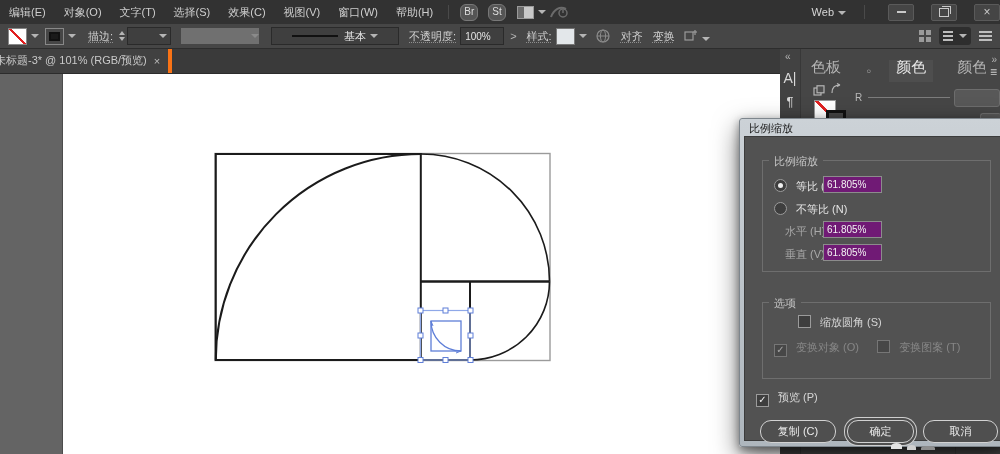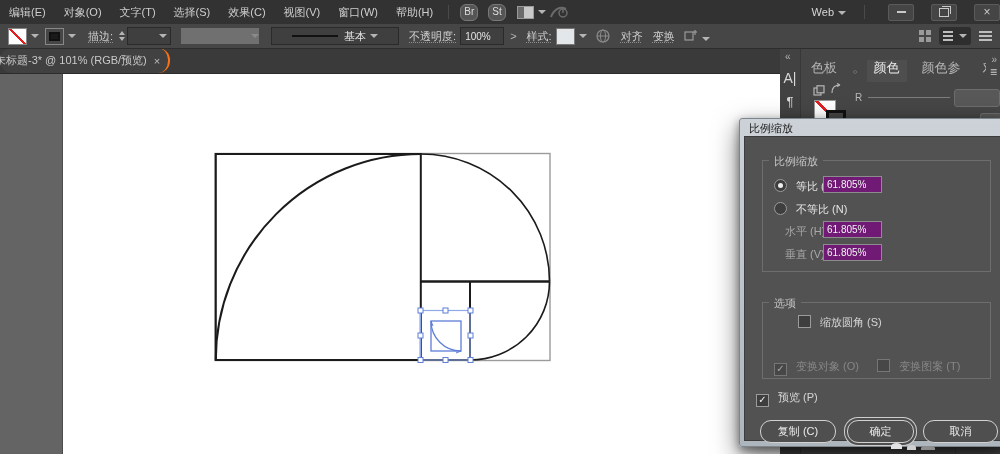--- a/index.html
+++ b/index.html
@@ -43,35 +43,35 @@
   .stepper .dn{border-top:4px solid #b5b5b5;}
   .line-preview{width:46px;height:2px;background:#111;display:inline-block;margin-right:6px;}
   .cb-right{margin-left:auto;display:flex;align-items:center;margin-right:8px;gap:8px;}
   .griddots{display:inline-grid;grid-template-columns:5px 5px;gap:2px;}
   .griddots b{width:5px;height:5px;background:#9a9a9a;}
   .arrbtn{background:#2e2e2e;border-radius:3px;height:18px;display:flex;align-items:center;padding:0 4px;gap:2px;}
   .bars{display:inline-flex;flex-direction:column;gap:2px;}
   .bars b{width:10px;height:2px;background:#bdbdbd;}
   
   .tabbar{position:absolute;left:0;top:48px;width:780px;height:25px;background:#3a3a3a;border-bottom:1px solid #2c2c2c;z-index:3;}
-  .doctab{position:absolute;left:0;top:0;height:25px;background:#414141;border-right:2px solid #f97316;
-          display:flex;align-items:center;color:#c9c9c9;font-size:11px;padding:0 8px 0 0;white-space:nowrap;overflow:hidden;max-width:160px;border-radius:12px;}
+  .doctab{position:absolute;left:0;top:0;height:25px;background:#414141;border-right:4px solid #f97316;
+          display:flex;align-items:center;color:#c9c9c9;font-size:11px;padding:0 8px 0 0;white-space:nowrap;overflow:hidden;max-width:160px;}
   .doctab .t{margin-left:-5px;}
   .doctab .x{margin-left:7px;color:#bdbdbd;font-size:11px;}
   
   .canvas{position:absolute;left:0;top:73px;width:780px;height:381px;background:#646464;z-index:1;overflow:hidden;}
   .artboard{position:absolute;left:62px;top:0;width:718px;height:381px;background:#ffffff;border-left:1px solid #4c4c4c;}
   .art-svg{position:absolute;left:0;top:0;}
   
   .dock{position:absolute;left:780px;top:48px;width:220px;height:406px;background:#464646;z-index:2;color:#c9c9c9;}
   .minidock{position:absolute;left:0;top:0;width:20px;height:406px;background:#424242;border-right:1px solid #383838;}
   .collapse{position:absolute;font-size:10px;color:#b3b3b3;letter-spacing:-1px;}
   .micon{position:absolute;left:0;width:20px;text-align:center;color:#d8d8d8;}
-  .ptabs{position:absolute;left:24px;top:12px;right:14px;height:22px;display:flex;align-items:flex-end;gap:8px;
-         font-size:13px;color:#b4b4b4;overflow:hidden;white-space:nowrap;}
+  .ptabs{position:absolute;left:24px;top:12px;right:14px;height:22px;display:flex;align-items:flex-end;gap:17px;
+         font-size:15px;color:#b4b4b4;overflow:hidden;white-space:nowrap;}
   .ptab{padding:3px 7px 5px 7px;}
   .ptab.active{color:#e8e8e8;background:#4e4e4e;border-radius:3px 3px 0 0;}
   .pmenu{position:absolute;right:3px;top:17px;color:#cfcfcf;font-size:12px;}
   .colorpanel{position:absolute;left:24px;top:34px;right:0;height:46px;}
   .proxy-fill{position:absolute;left:10px;top:18px;width:20px;height:17px;border:1px solid #999;
               background:linear-gradient(45deg,#fff 45%,#e02020 45%,#e02020 55%,#fff 55%);}
   .proxy-stroke{position:absolute;left:22px;top:28px;width:14px;height:12px;background:#464646;border:3px solid #111;}
   .slider-line{position:absolute;height:1px;background:#7d7d7d;}
   .pvalbox{position:absolute;height:16px;background:#585858;border:1px solid #6d6d6d;border-radius:3px;}
   .spectrum{position:absolute;left:178px;top:137px;width:42px;height:30px;
@@ -359,21 +359,21 @@
       </div>
       <input class="dinput" style="left: 60px; top: 83px;" readonly="" value="61.805%">
     </div>
 
     <div class="group" style="left:17px;top:165px;width:227px;height:75px;">
       <span class="legend">选项</span>
       <div class="drow" style="top:12px;padding-left:24px;">
         <span class="checkbox"></span>
         <span>缩放圆角 (S)</span>
       </div>
-      <div class="drow disab" style="top:56px;">
+      <div class="drow disab" style="top:37px;">
         <span class="checkbox">✓</span>
         <span>变换对象 (O)</span>
         <span style="display:inline-block;width:12px;"></span>
         <span class="checkbox"></span>
         <span>变换图案 (T)</span>
       </div>
     </div>
 
     <div class="drow" style="top:253px;">
       <span class="checkbox">✓</span>

